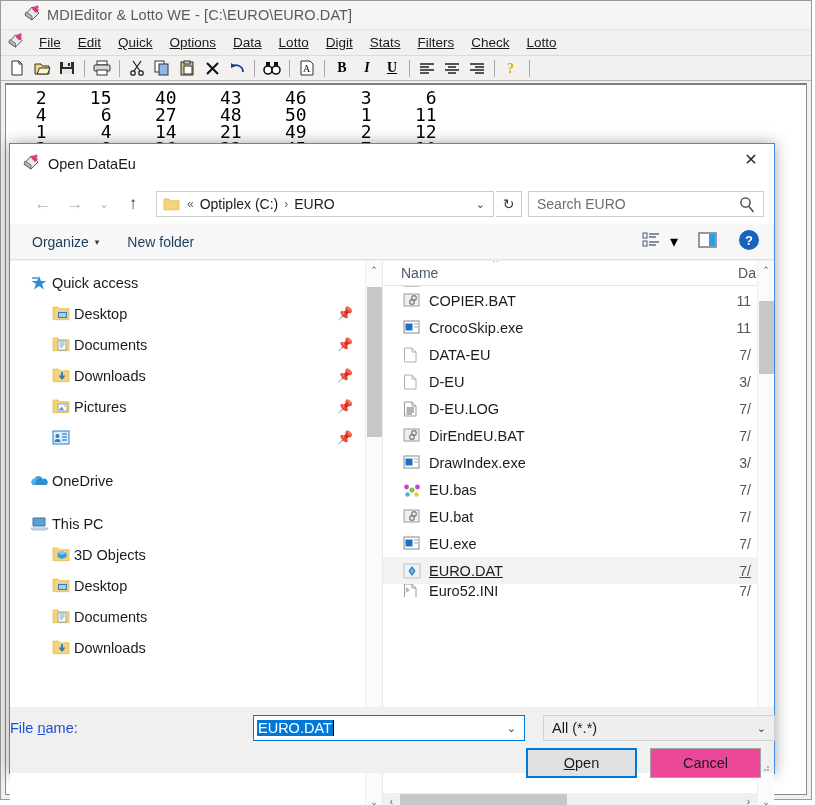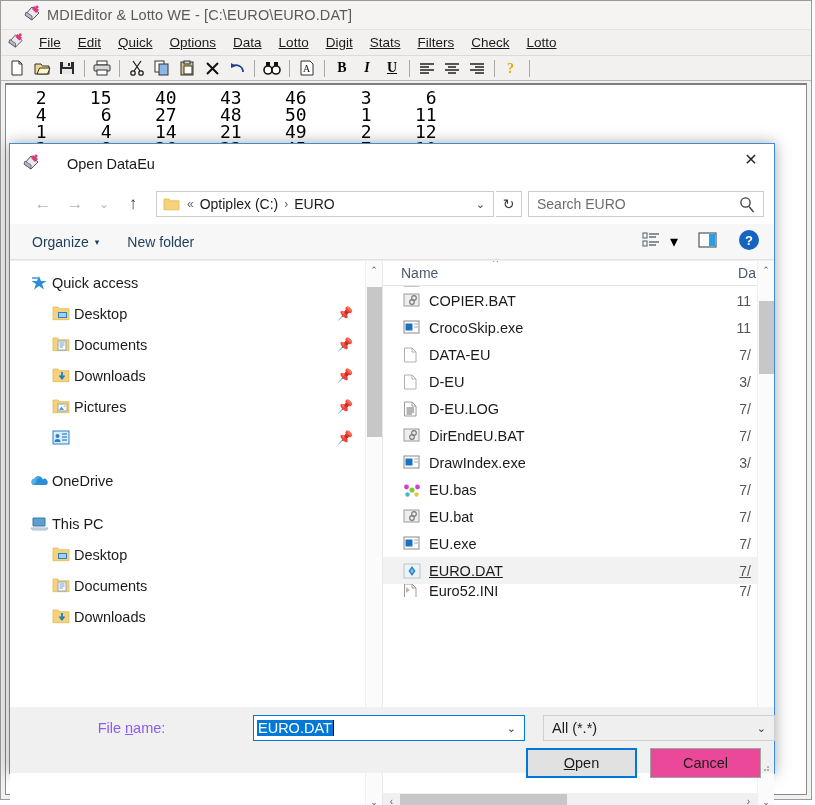--- a/index.html
+++ b/index.html
@@ -64,21 +64,20 @@
   .dialog {
     position: absolute; left: 9px; top: 143px; width: 766px; height: 631px;
     background: #f0f0f0;
     border: 1px solid #3d8ddd;
     box-shadow: 0 0 14px rgba(0,0,0,.35);
   }
   .dlg-titlebar {
     height: 40px; background:#ffffff;
     display:flex; align-items:center; padding-left: 12px;
     position: relative;
-    gap: 19px;
   }
   .dlg-title { font-size: 14.5px; color:#1a1a1a; margin-left: 8px; }
   .dlg-close {
     position:absolute; right:0; top:0; width:46px; height:31px;
     display:flex; align-items:center; justify-content:center;
     font-size: 16px; color:#2b2b2b; cursor: default;
   }
 
   .dlg-navbar {
     height: 40px; background:#ffffff;
@@ -171,21 +170,21 @@
     position:absolute; left: 0; right: 17px; bottom: 0; height: 17px;
     background:#f0f0f0; display:flex; align-items:center;
   }
   .hscroll .harrow { width: 17px; text-align:center; font-size: 10px; color:#5a5a5a; }
   .hscroll .hthumb { height: 15px; background:#c7c7c7; }
 
   .dlg-footer {
     position:absolute; left:0; right:0; bottom:0; height: 66px; background:#f0f0f0;
   }
   .fn-row { position:absolute; left:0; top: 8px; display:flex; align-items:center; }
-  .fn-label { width: 243px; text-align:center; font-size: 14.5px; color:#8b5cf6; }
+  .fn-label { width: 243px; text-align:left; font-size: 14.5px; color:#1d4ed8; }
   .fn-input {
     width: 272px; height: 26px; background:#ffffff; border:1px solid #0078d7;
     display:flex; align-items:center; padding-left: 3px; position: relative;
   }
   .fn-value { background:#0078d7; color:#ffffff; font-size: 14.5px; padding: 0 1px; }
   .fn-caret { width: 1px; height: 16px; background:#000; margin-left: 0px; }
   .fn-chev { position:absolute; right: 8px; font-size: 11px; color:#3a3a3a; }
   .filter-combo {
     width: 232px; height: 26px; margin-left: 18px; background:#efefef;
     border:1px solid #d0d0d0; display:flex; align-items:center; padding-left: 8px;
@@ -574,20 +573,30 @@
                 <path d="M3 2 h12 v8 H3 Z" fill="#5f9fd0" stroke="#3b7aa8"></path>
                 <path d="M1 12 h17 l-1.5 2 H2.5 Z" fill="#d8e4ee" stroke="#a8b8c8"></path>
               </svg>
           </span>
           <span>This PC</span>
         </div>
         <div class="nav-item child">
           <span class="ico">
             <svg width="18" height="15" viewBox="0 0 18 15">
                 <path d="M1 1 h5 l1.3 1.7 H17 v11 H1 Z" fill="#f6d27a" stroke="#e0b44a" stroke-width="0.7"></path>
+                <path d="M10 4 L14.5 6 L14.5 10 L10 12 L5.5 10 L5.5 6 Z" fill="#2b9ee3"></path>
+                <path d="M10 4 L14.5 6 L10 8 L5.5 6 Z" fill="#7cc9f0"></path>
+              </svg>
+          </span>
+          <span>3D Objects</span>
+        </div>
+        <div class="nav-item child">
+          <span class="ico">
+            <svg width="18" height="15" viewBox="0 0 18 15">
+                <path d="M1 1 h5 l1.3 1.7 H17 v11 H1 Z" fill="#f6d27a" stroke="#e0b44a" stroke-width="0.7"></path>
                 <rect x="6" y="6" width="9" height="6" fill="#2b7fc9"></rect>
                 <rect x="7" y="7" width="7" height="4" fill="#9fd0f5"></rect>
               </svg>
           </span>
           <span>Desktop</span>
         </div>
         <div class="nav-item child">
           <span class="ico">
             <svg width="18" height="15" viewBox="0 0 18 15">
                 <path d="M1 1 h5 l1.3 1.7 H17 v11 H1 Z" fill="#f6d27a" stroke="#e0b44a" stroke-width="0.7"></path>

